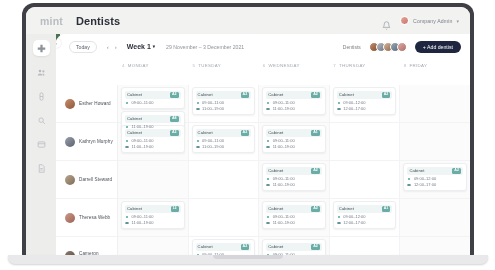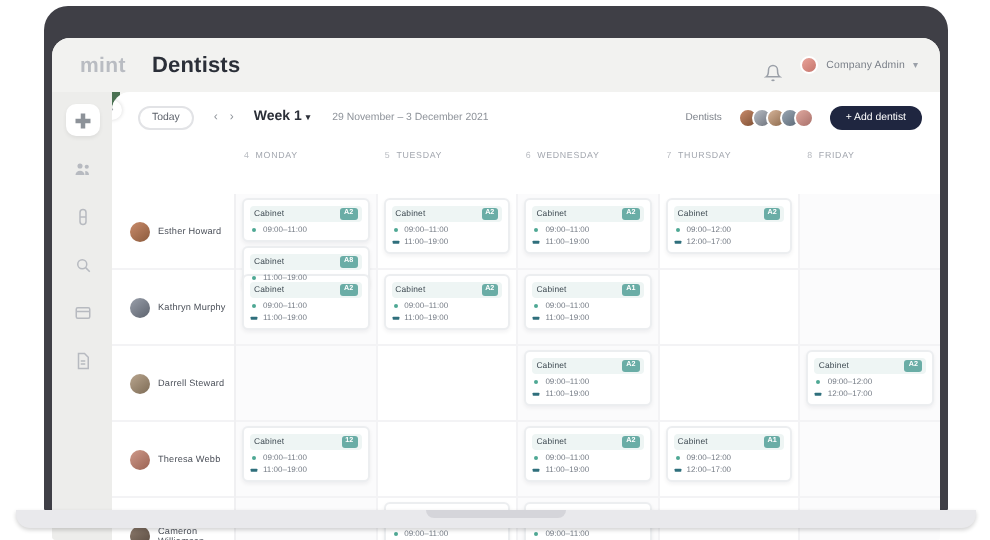--- a/index.html
+++ b/index.html
@@ -18,21 +18,20 @@
     background: #3f3f46;
     border-radius: 12px 12px 4px 4px;
     padding: 4px 4px 0 4px;
   }
   .device-screen {
     width: 100%; height: 100%;
     background: #f4f4f2;
     border-radius: 9px 9px 2px 2px;
     overflow: hidden;
     position: relative;
-    margin-top: 12px;
   }
   .device-base {
     position: absolute;
     left: 8px; top: 255px;
     width: 480px; height: 9px;
     background: #e9e9ec;
     border-radius: 0 0 7px 7px;
     box-shadow: 0 1px 2px rgba(0,0,0,.18);
   }
   .device-notch {

